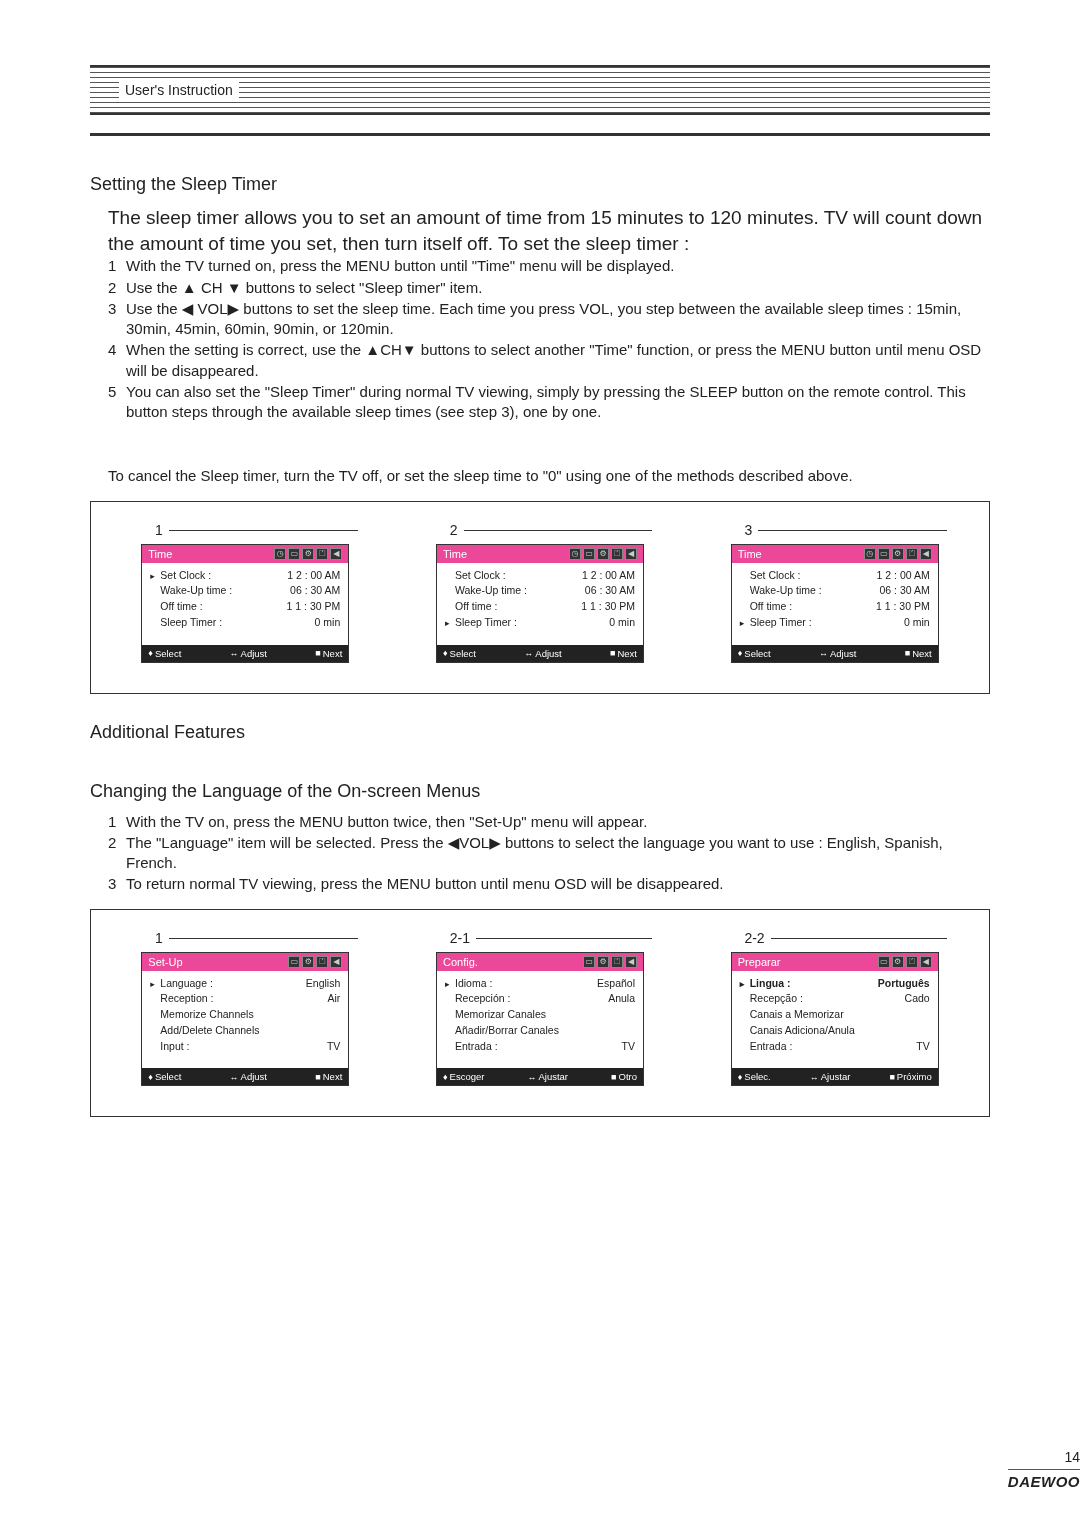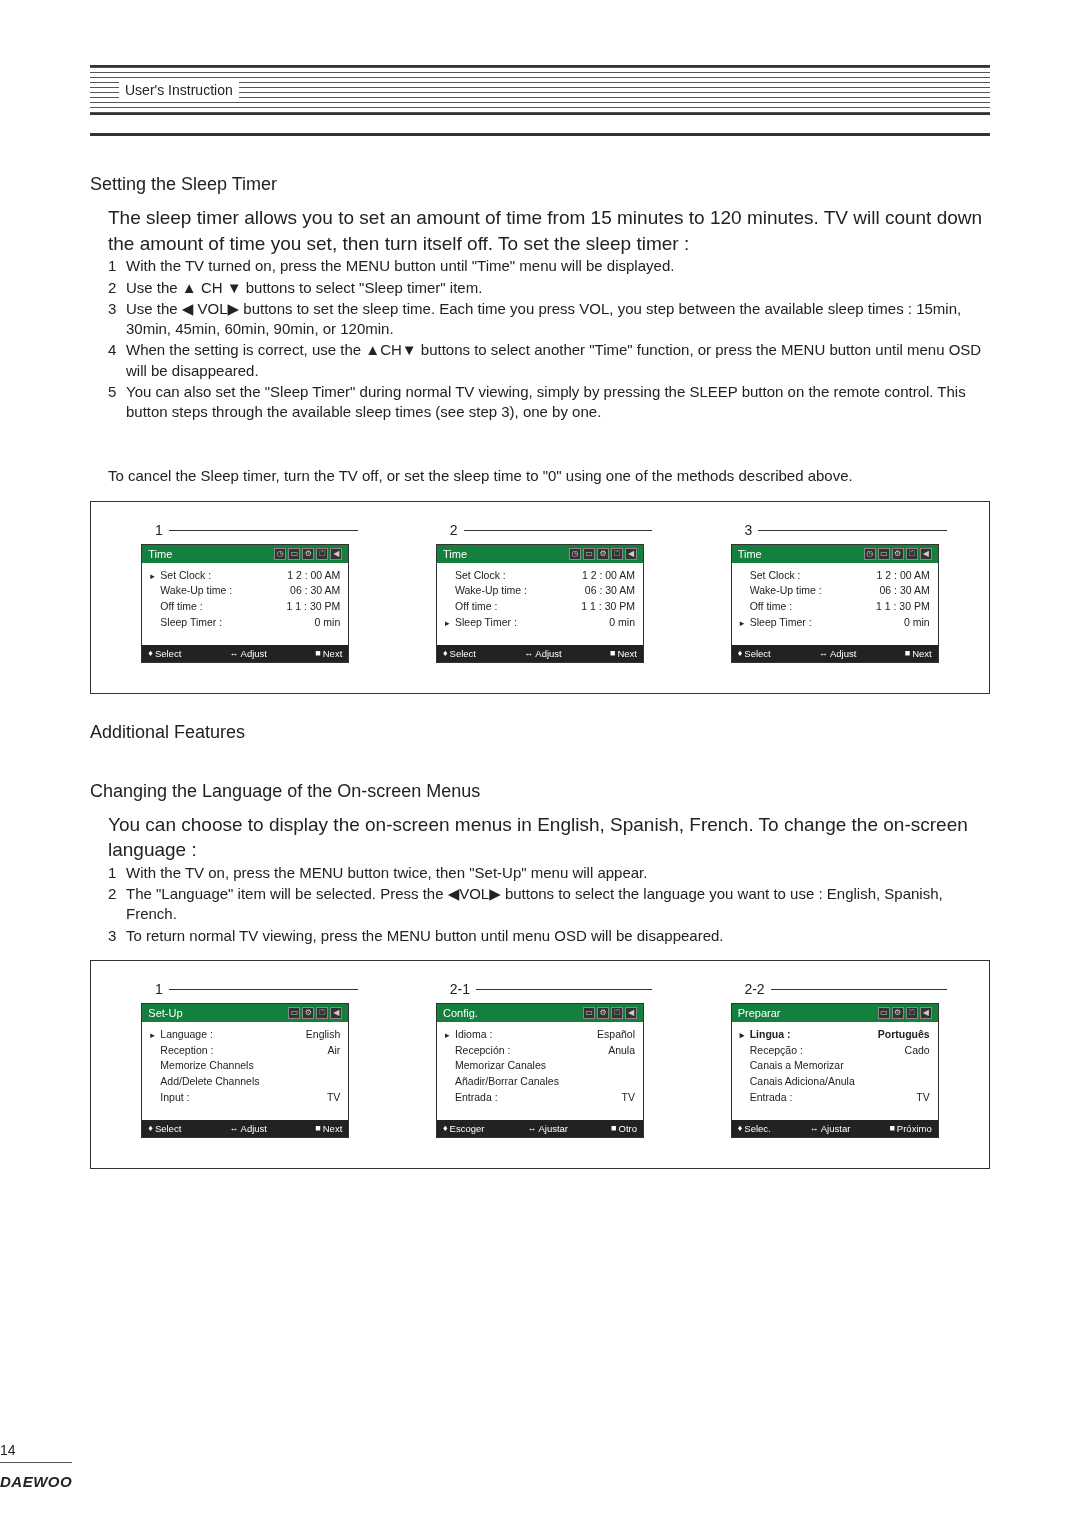--- a/index.html
+++ b/index.html
@@ -82,21 +82,21 @@
     border-top: 1px solid #333;
   }
   .osd-num span { background: #fff; padding-right: 6px; position: relative; z-index: 1; }
   .osd {
     border: 1px solid #333;
     font-size: 10.5px;
     width: 208px;
     margin: 0 auto;
   }
   .osd-title {
-    background: #15803d;
+    background: #ec4899;
     color: #fff;
     padding: 3px 6px;
     display: flex;
     align-items: center;
     justify-content: space-between;
   }
   .osd-title-text { font-size: 11px; }
   .osd-icons { display: flex; gap: 2px; align-items: center; }
   .osd-icons span {
     width: 12px; height: 12px;
@@ -123,32 +123,32 @@
     display: flex;
     justify-content: space-between;
     font-size: 9.5px;
   }
   .osd-foot span { display: inline-flex; align-items: center; gap: 2px; }
   .sym { font-size: 9px; }
   .footer {
     position: absolute;
     bottom: 38px;
     left: 0; right: 0;
-    text-align: left;
+    text-align: right;
     font-size: 14px;
   }
   .brand {
     font-family: Arial, sans-serif;
     font-weight: 900;
     font-style: italic;
     font-size: 15px;
     letter-spacing: 0.5px;
     border-top: 1px solid #555;
     display: inline-block;
-    padding-top: 10px;
+    padding-top: 3px;
     margin-top: 4px;
   }
   .spacer { height: 28px; }
   .cancel-note { margin-left: 18px; margin-top: 44px; font-size: 15px; line-height: 1.35; }
 </style>
 </head>
 <body>
 
 <div class="thick-underline">
   <div class="header-lines">
@@ -304,21 +304,20 @@
   </div>
 
 <div>
   <h2 class="section-title">Additional Features</h2>
 </div>
 
 <div class="spacer"></div>
 
 <div>
   <h2 class="section-title">Changing the Language of the On-screen Menus</h2>
-  <p class="body-text">You can choose to display the on-screen menus in English, Spanish, French. To change the on-screen language :</p>
   <ol class="steps">
     <li>
         <span class="num">1</span>
         <span>With the TV on, press the MENU button twice, then "Set-Up" menu will appear.</span>
       </li>
     <li>
         <span class="num">2</span>
         <span>The "Language" item will be selected. Press the ◀VOL▶ buttons to select the language you want to use : English, Spanish, French.</span>
       </li>
     <li>

